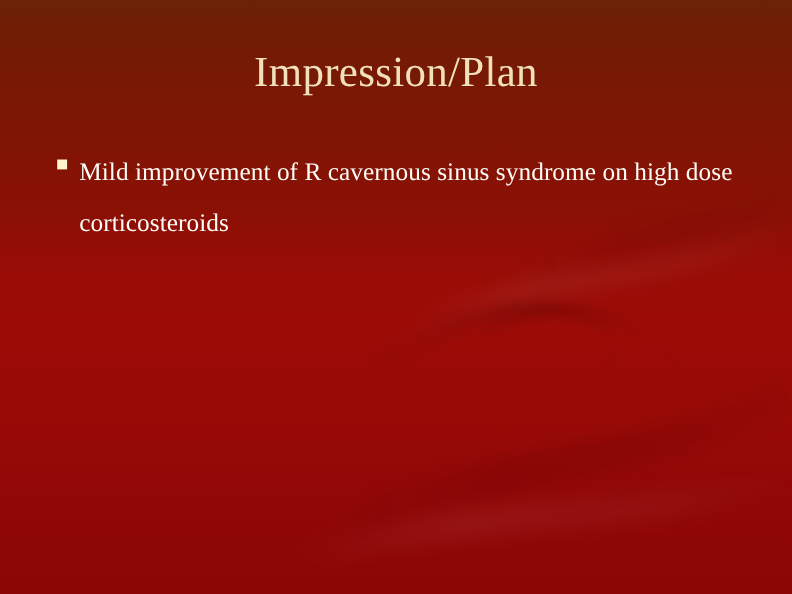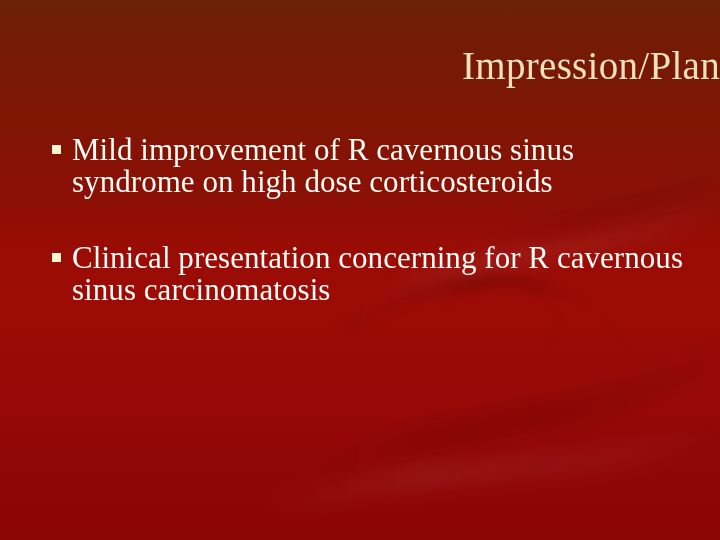--- a/index.html
+++ b/index.html
@@ -45,21 +45,21 @@
     height: 540px;
     display: block;
   }
 
   
   .title {
     position: absolute;
     left: 0;
     top: 44px;
     width: 720px;
-    text-align: right;
+    text-align: center;
     color: #f0e0bc;
     font-size: 39px;
     line-height: 44px;
     letter-spacing: 0.3px;
     white-space: nowrap;
   }
 
   
   .body {
     position: absolute;
@@ -79,22 +79,22 @@
     position: absolute;
     left: 0;
     top: 11px;
     width: 9px;
     height: 9px;
     background: #fbf6cd;
   }
 
   .bullet-text {
     color: #fdfcf7;
-    font-size: 31px;
-    line-height: 32px;
+    font-size: 23px;
+    line-height: 46px;
     letter-spacing: 0.05px;
   }
 </style>
 </head>
 <body>
 
 <div id="slide">
 
   <div class="ribbons">
     <svg viewBox="0 0 720 540" preserveAspectRatio="none" aria-hidden="true">
@@ -140,21 +140,17 @@
 
   <div class="title">Impression/Plan</div>
 
   <div class="body">
 
     <div class="bullet-row">
       <span class="bullet-marker"></span>
       <span class="bullet-text">Mild improvement of R cavernous sinus syndrome on high dose corticosteroids</span>
     </div>
 
-    <div class="bullet-row">
-      <span class="bullet-marker"></span>
-      <span class="bullet-text">Clinical presentation concerning for R cavernous sinus carcinomatosis</span>
-    </div>
 
 
   </div>
 
 </div>
 
 </body></html>

